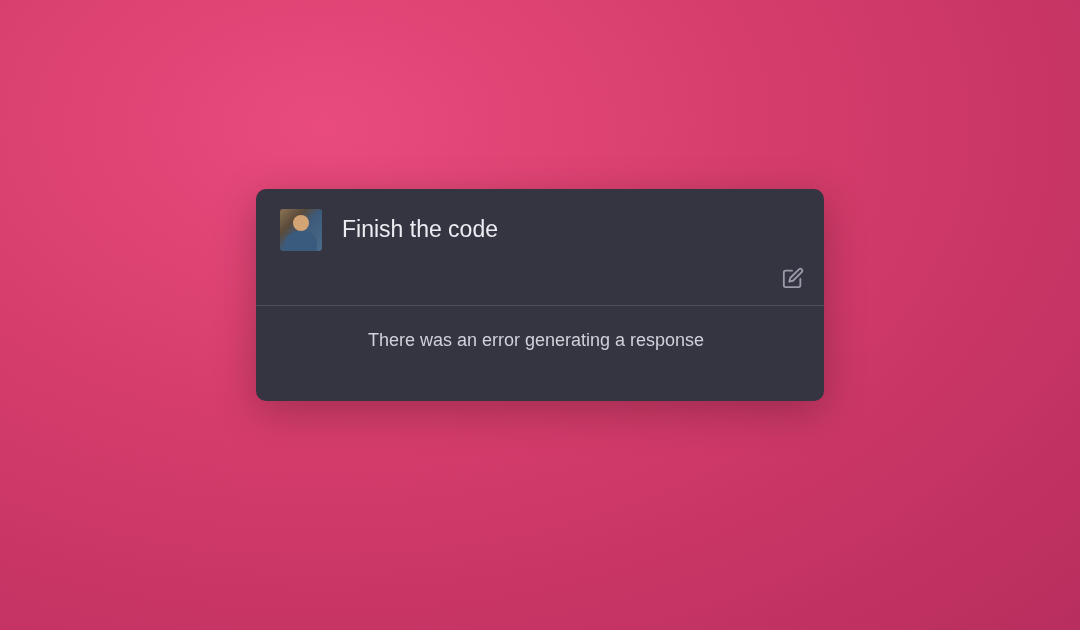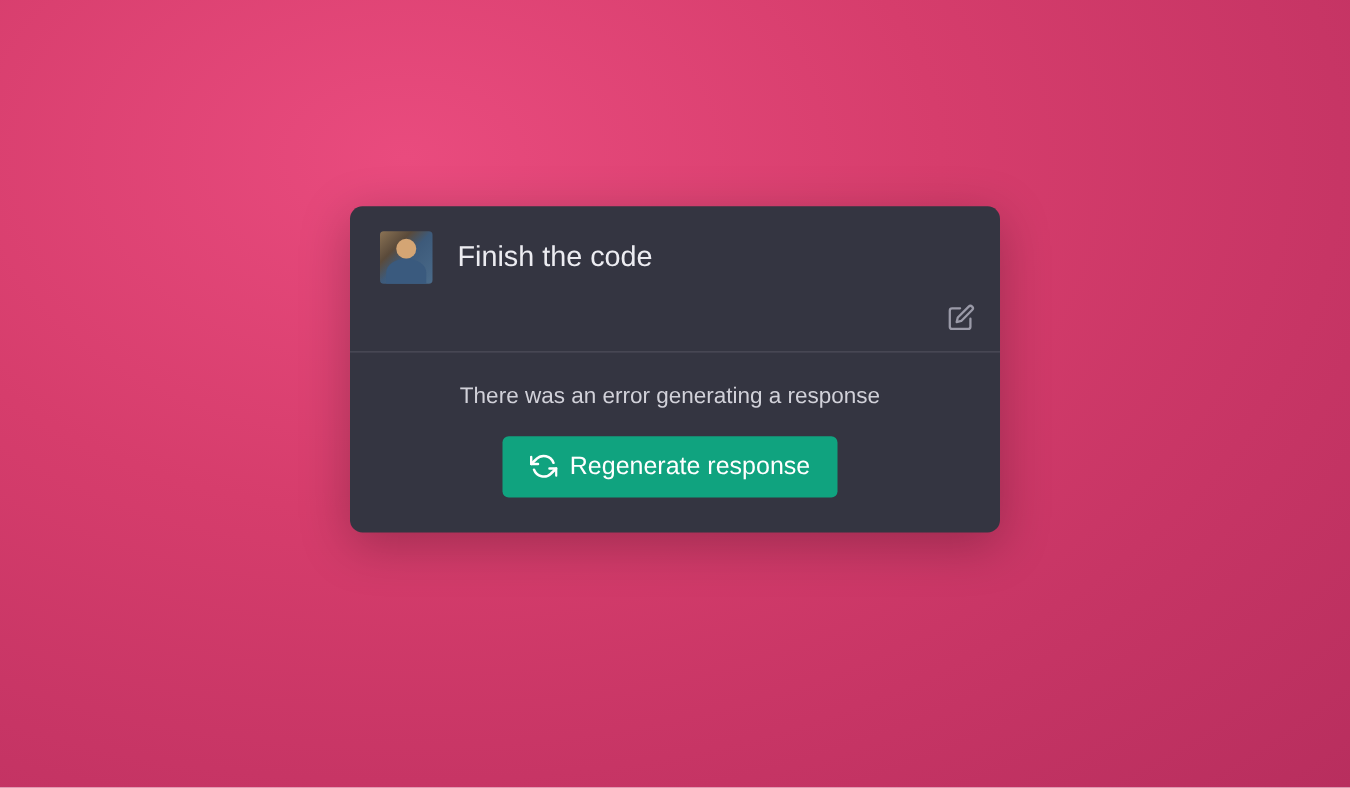--- a/index.html
+++ b/index.html
@@ -13,21 +13,21 @@
       height: 630px;
       background: radial-gradient(ellipse at 30% 20%, #e94b7e 0%, #d63d6c 40%, #c73565 70%, #b82e5e 100%);
       display: flex;
       align-items: center;
       justify-content: center;
       font-family: -apple-system, BlinkMacSystemFont, "Segoe UI", Helvetica, Arial, sans-serif;
       overflow: hidden;
     }
     
     .card {
-      width: 520px;
+      width: 568px;
       background: #343541;
       border-radius: 10px;
       overflow: hidden;
       box-shadow: 0 10px 40px rgba(0,0,0,0.25);
       margin-top: -40px;
     }
     
     .message-row {
       display: flex;
       align-items: flex-start;
@@ -146,25 +146,15 @@
         <path d="M11 4H4a2 2 0 0 0-2 2v14a2 2 0 0 0 2 2h14a2 2 0 0 0 2-2v-7"></path>
         <path d="M18.5 2.5a2.121 2.121 0 0 1 3 3L12 15l-4 1 1-4 9.5-9.5z"></path>
       </svg>
     </span>
   </div>
 
   <div class="divider"></div>
 
   <div class="error-section">
     <div class="error-text">There was an error generating a response</div>
-    <button class="regenerate-btn">
-      <span class="refresh-icon">
-        <svg viewBox="0 0 24 24" fill="none" stroke="currentColor" stroke-width="2.2" stroke-linecap="round" stroke-linejoin="round">
-          <polyline points="1 4 1 10 7 10"></polyline>
-          <polyline points="23 20 23 14 17 14"></polyline>
-          <path d="M20.49 9A9 9 0 0 0 5.64 5.64L1 10m22 4l-4.64 4.36A9 9 0 0 1 3.51 15"></path>
-        </svg>
-      </span>
-      <span>Regenerate response</span>
-    </button>
   </div>
 
 </div>
 
 </body></html>

